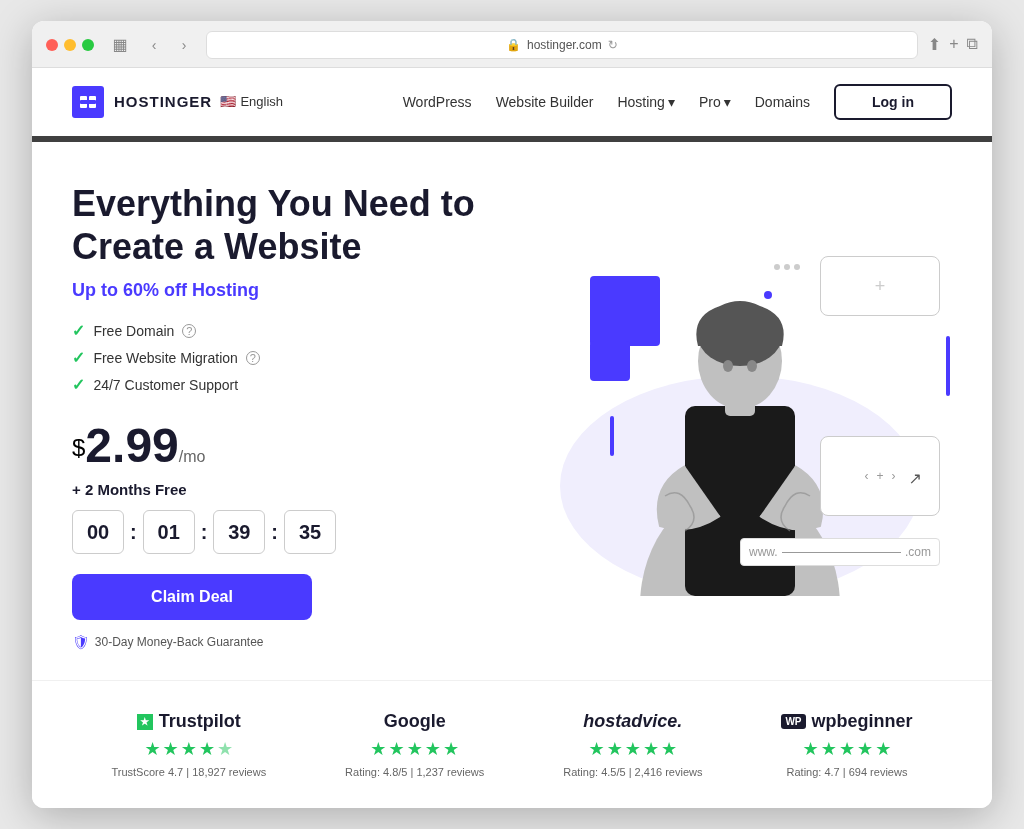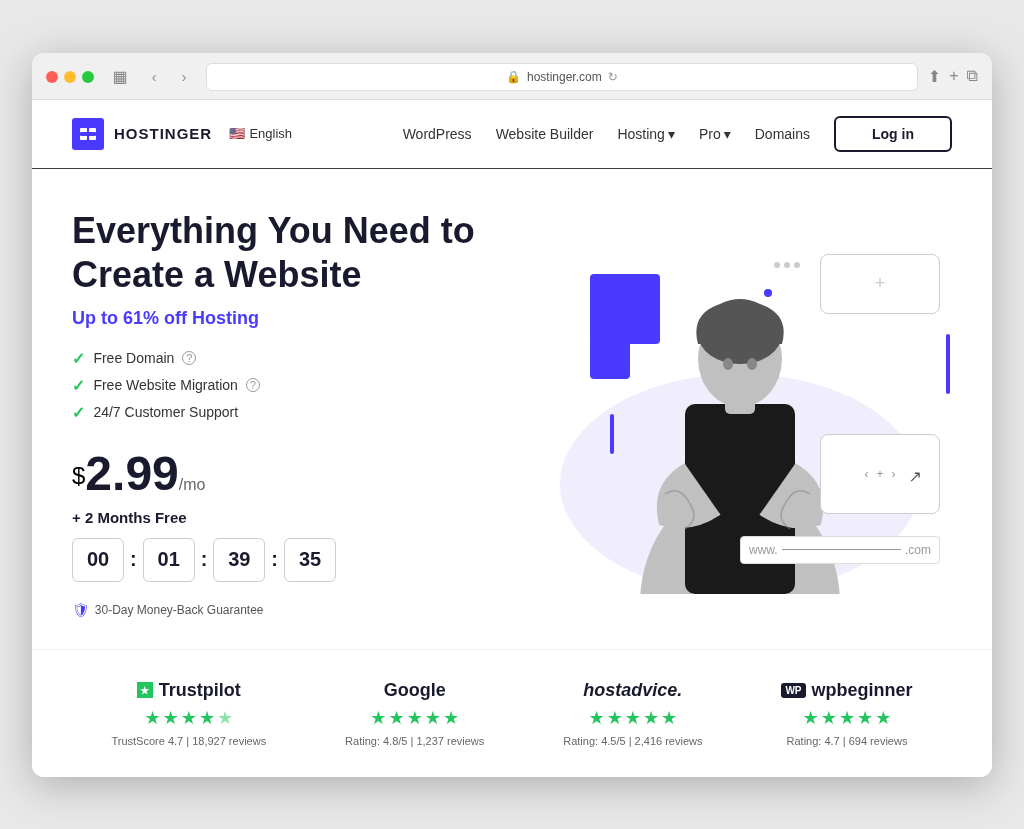--- a/index.html
+++ b/index.html
@@ -50,22 +50,21 @@
     .browser-actions { display: flex; gap: 8px; color: #888; font-size: 16px; }
     
     
     .page { background: #fff; }
     
     
     .site-nav {
       display: flex;
       align-items: center;
       padding: 16px 40px;
-      border-bottom: 1px solid #404040;
-      gap: 9px;
+      border-bottom: 6px solid #404040;
     }
     .logo-area { display: flex; align-items: center; gap: 10px; }
     .logo-icon {
       width: 32px; height: 32px;
       background: #4a3aff;
       display: flex; align-items: center; justify-content: center;
       color: #fff; font-weight: 900; font-size: 14px;
       border-radius: 3px;
     }
     .logo-text { font-size: 15px; font-weight: 700; letter-spacing: 1px; color: #1a1a2e; }
@@ -308,21 +307,21 @@
         <button class="login-btn">Log in</button>
       </div>
     </nav>
 
     <div class="hero">
       <div class="hero-left">
         <h1 class="hero-title">
           Everything You Need to<br>Create a Website
         </h1>
         <p class="hero-subtitle">
-          <span>Up to </span><span style="color:#4a3aff;font-weight:700;">61%</span><span> off Hosting</span>
+          <span>Up to </span><span style="color:#4a3aff;font-weight:700;">60%</span><span> off Hosting</span>
         </p>
         <ul class="features">
           <li>
             <span class="check-icon">✓</span>
             <span>Free Domain</span>
             <span class="info-icon">?</span>
           </li>
           <li>
             <span class="check-icon">✓</span>
             <span>Free Website Migration</span>
@@ -339,20 +338,21 @@
         <p class="price-note">+ 2 Months Free</p>
         <div class="countdown">
           <div class="countdown-box">00</div>
           <span class="countdown-sep">:</span>
           <div class="countdown-box">01</div>
           <span class="countdown-sep">:</span>
           <div class="countdown-box">39</div>
           <span class="countdown-sep">:</span>
           <div class="countdown-box">35</div>
         </div>
+        <button class="claim-btn">Claim Deal</button>
         <div class="money-back">
           <span class="shield-icon">🛡</span>
           <span>30-Day Money-Back Guarantee</span>
         </div>
       </div>
 
       <div class="hero-right">
         <div class="hero-illustration">
 
           <div class="hero-bg-circle"></div>

